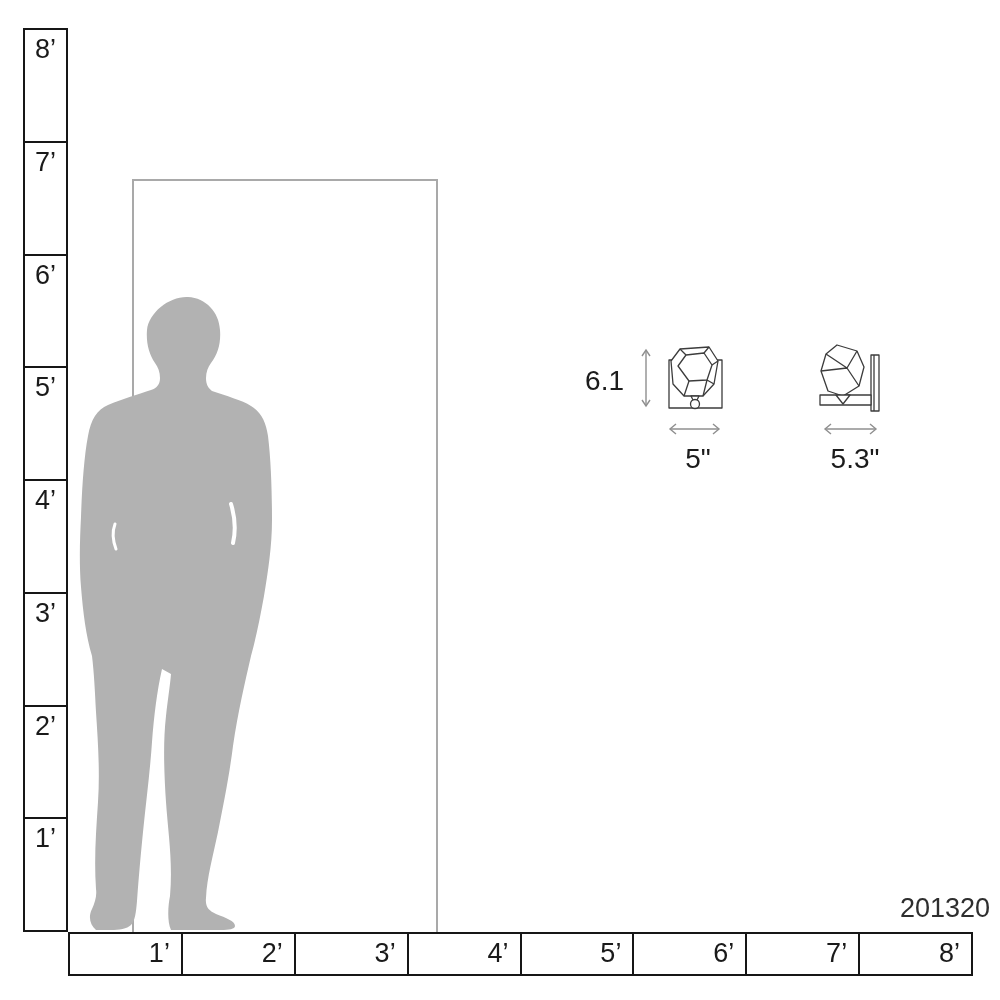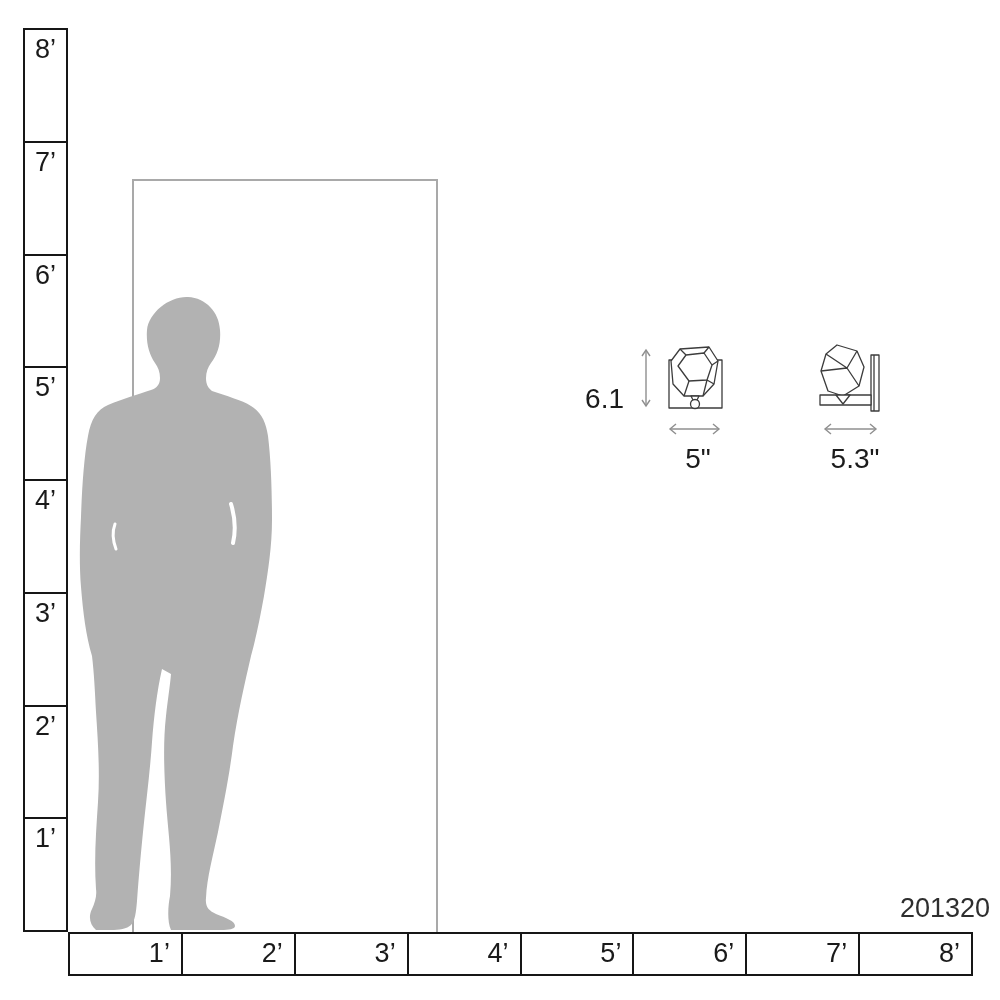--- a/index.html
+++ b/index.html
@@ -31,21 +31,21 @@
   .h-ruler .cell{
     flex:1;box-sizing:border-box;border-right:2px solid #161616;
     font-size:27px;color:#1a1a1a;text-align:right;
     padding-right:11px;line-height:39px;
   }
   .h-ruler .cell:last-child{border-right:none;}
   
   .dim-label{
     position:absolute;color:#1c1c1c;font-size:28px;line-height:30px;
   }
-  .dim-height{left:544px;top:366px;width:80px;text-align:right;margin-top:18px;}
+  .dim-height{left:544px;top:366px;width:80px;text-align:right;}
   .dim-front{left:658px;top:444px;width:80px;text-align:center;}
   .dim-side{left:815px;top:444px;width:80px;text-align:center;}
   .product-number{
     position:absolute;right:10px;top:894px;color:#2e2e2e;
     font-size:27px;line-height:28px;text-align:left;
   }
 </style>
 </head>
 <body>
 

